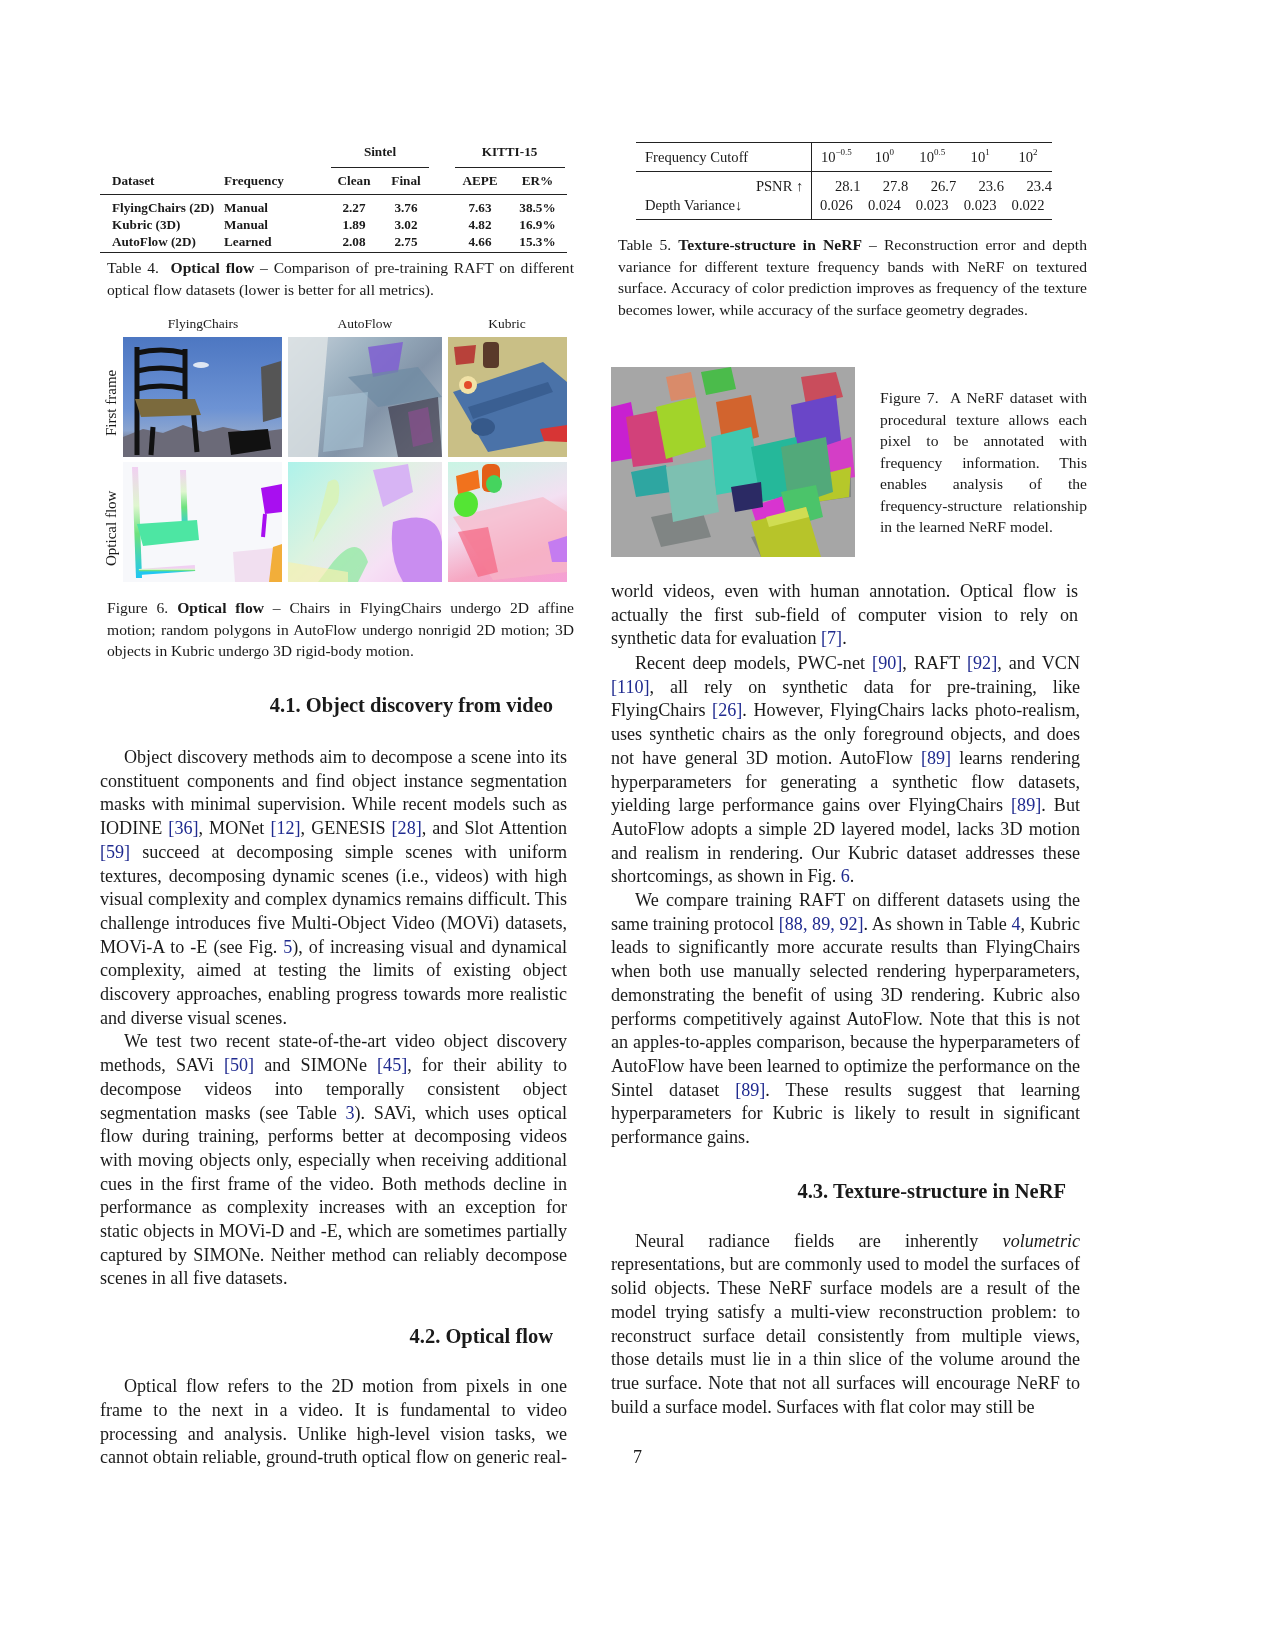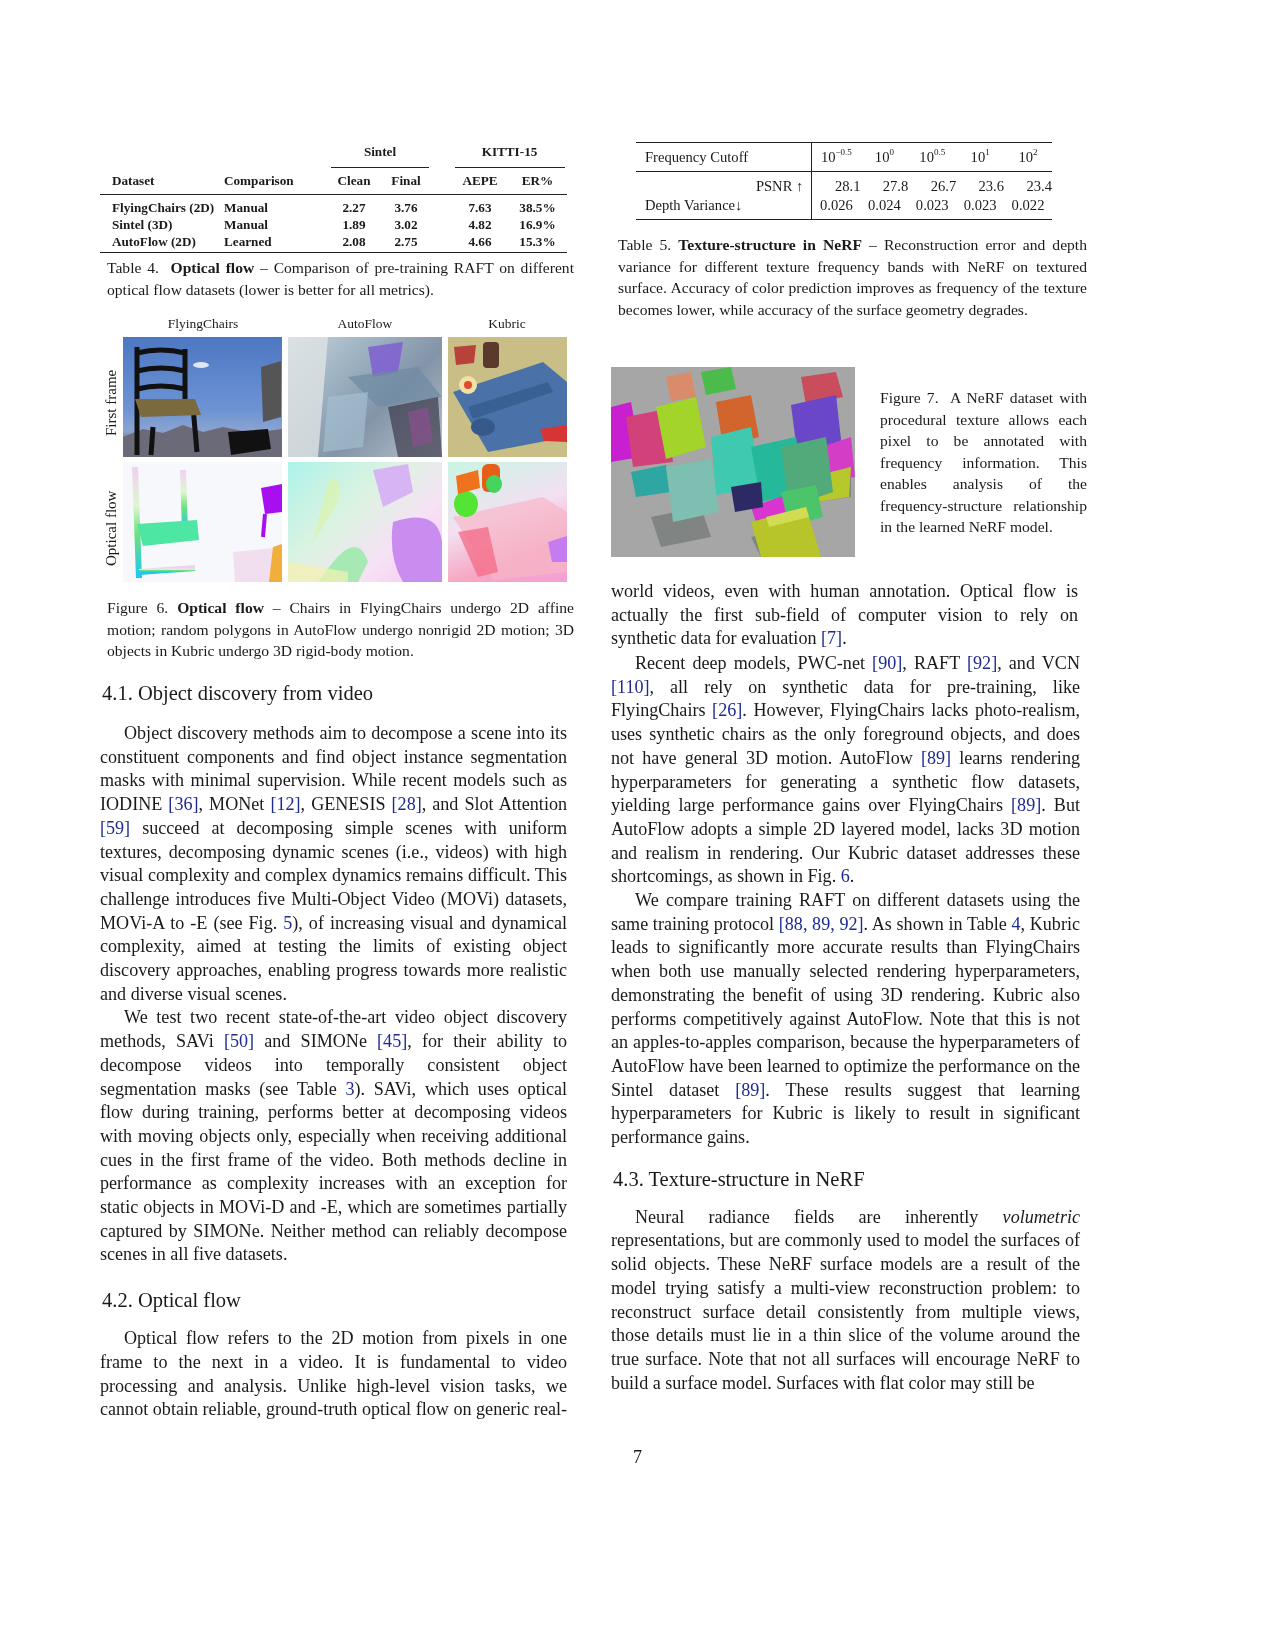--- a/index.html
+++ b/index.html
@@ -19,21 +19,21 @@
   #t4 tbody tr:first-child td { padding-top:4px; }
   #t4 tbody tr:last-child td { border-bottom:1.3px solid #222; padding-bottom:2px; }
   .b { font-weight:bold; }
   .c { text-align:center; }
   .l { text-align:left; padding-left:12px !important; }
 
   
   .cap { font-size:15.6px; line-height:21.5px; text-align:justify; margin:7px; }
   .body { font-size:18.1px; line-height:23.7px; text-align:justify; margin:0; hyphens:none; }
   .indent { text-indent:24px; }
-  h2 { font-size:20.5px; font-weight:normal; margin:2px; line-height:26px; }
+  h2 { font-size:20.5px; font-weight:bold; margin:14px; line-height:26px;text-align:right; }
   .ref { color:#1f2a8f; }
 
   
   #t5 { position:absolute; left:636px; top:142px; width:416px; border-top:1.3px solid #222; border-bottom:1.8px solid #222; }
   #t5 td, #t5 th { font-weight:normal; padding:0; font-size:14.6px; white-space:nowrap; }
   #t5 .hdr th { height:28px; border-bottom:1.3px solid #222; }
   #t5 .vl { border-right:1px solid #222; padding-right:8px !important; }
   #t5 tbody td { height:19px; line-height:19px; }
   #t5 tbody tr:first-child td { padding-top:5px;text-align:right; }
   #t5 tbody tr:last-child td { padding-bottom:4px; }
@@ -67,40 +67,40 @@
   <thead>
     <tr class="grp">
       <th></th>
         <th></th>
       <th colspan="2" class="c ul"><span style="width:98px">Sintel</span></th>
       <th></th>
       <th colspan="2" class="c ul"><span style="width:110px">KITTI-15</span></th>
     </tr>
     <tr class="hdr">
       <th class="l" style="text-align:left">Dataset</th>
-      <th style="text-align:left">Comparison</th>
+      <th style="text-align:left">Frequency</th>
       <th class="c">Clean</th>
       <th class="c">Final</th>
       <th></th>
       <th class="c">AEPE</th>
       <th class="c">ER%</th>
     </tr>
   </thead>
   <tbody id="t4body">
       <tr>
         <td class="l">FlyingChairs (2D)</td>
         <td>Manual</td>
         <td class="c">2.27</td>
         <td class="c">3.76</td>
         <td></td>
         <td class="c">7.63</td>
         <td class="c">38.5%</td>
       </tr>
       <tr>
-        <td class="l">Sintel (3D)</td>
+        <td class="l">Kubric (3D)</td>
         <td>Manual</td>
         <td class="c b">1.89</td>
         <td class="c">3.02</td>
         <td></td>
         <td class="c">4.82</td>
         <td class="c">16.9%</td>
       </tr>
       <tr>
         <td class="l">AutoFlow (2D)</td>
         <td>Learned</td>

